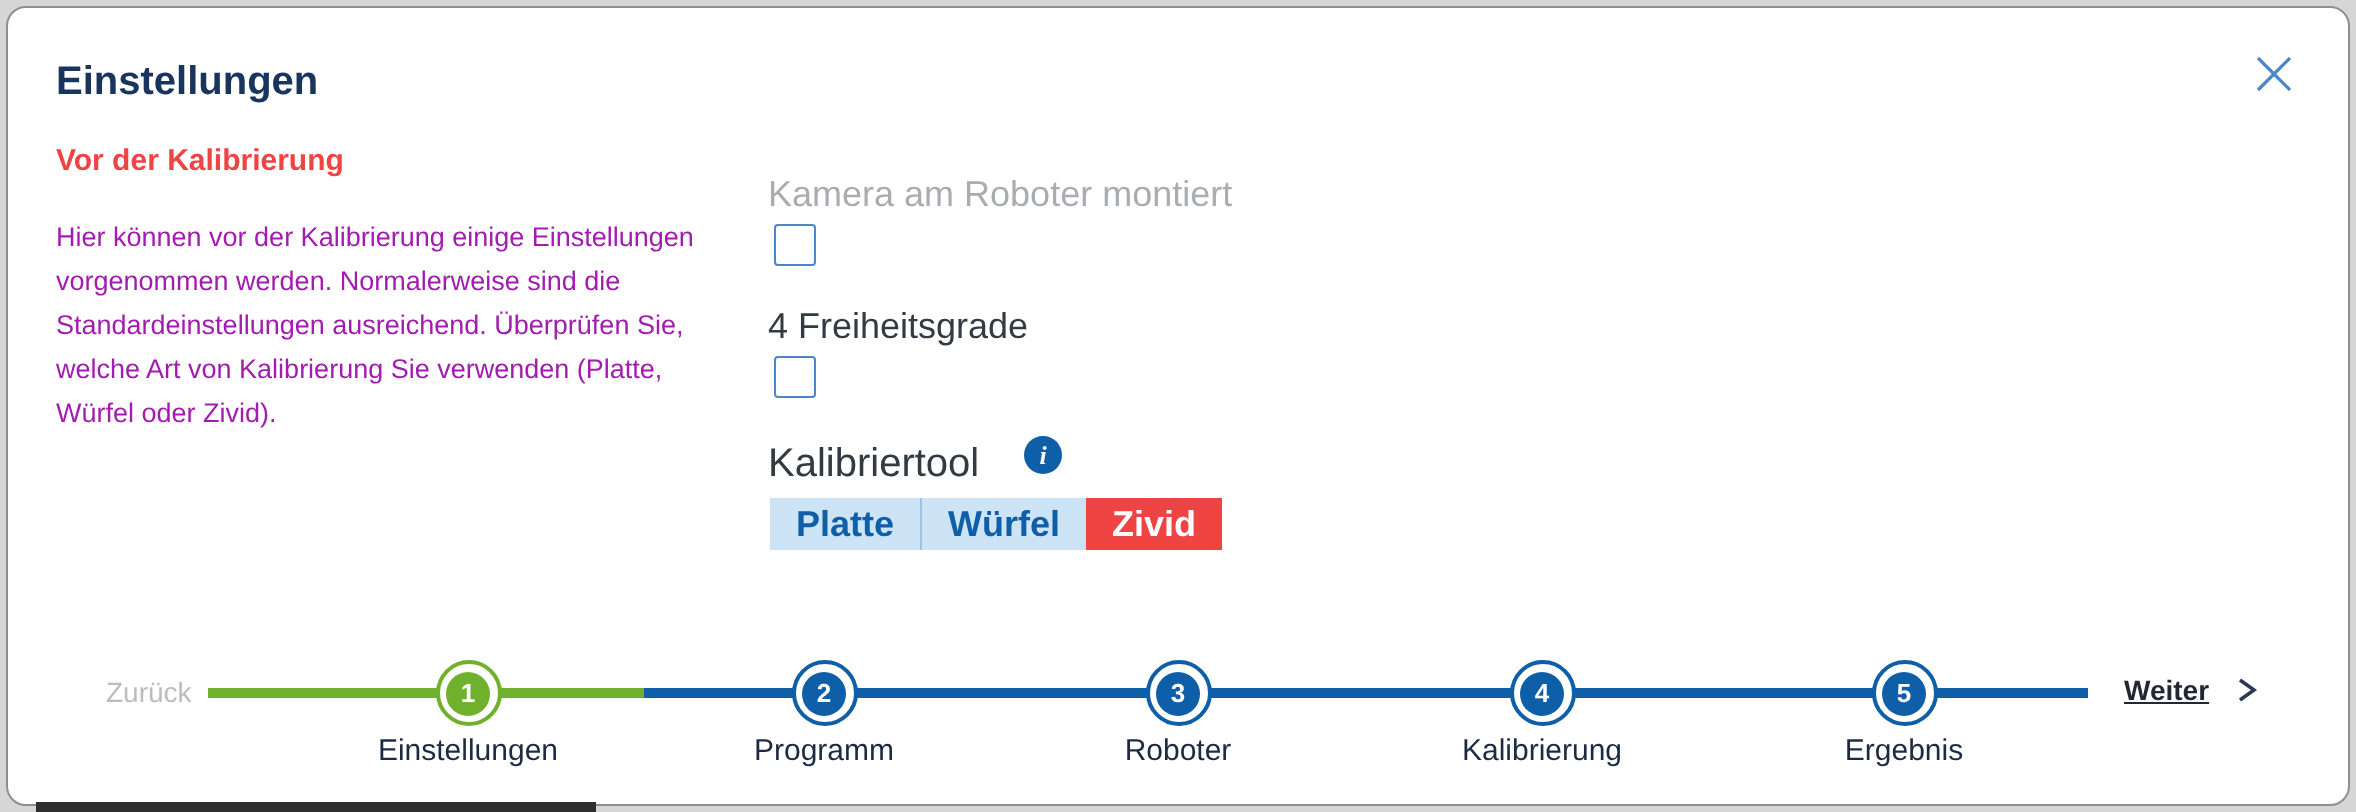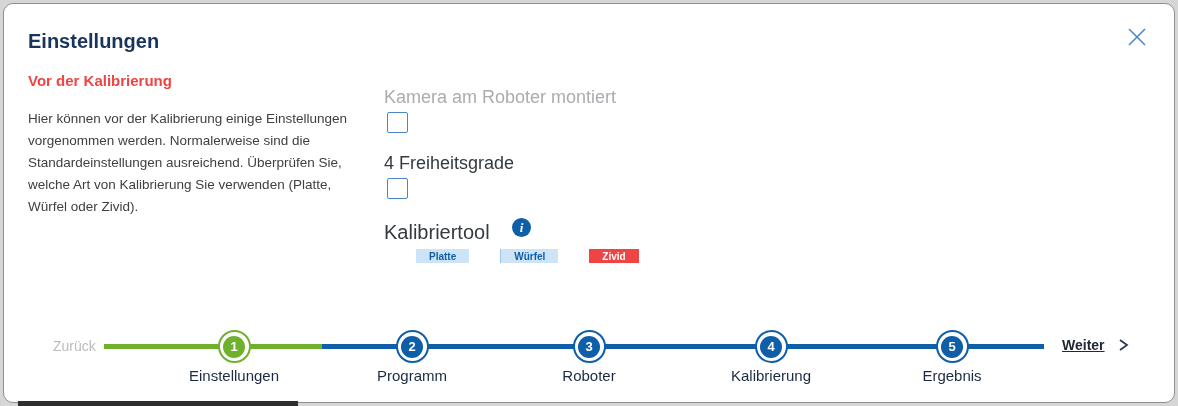--- a/index.html
+++ b/index.html
@@ -25,21 +25,21 @@
     position: absolute; right: 26px; top: 22px;
     width: 22px; height: 22px; cursor: pointer;
   }
   
   .section-heading {
     position: absolute; left: 24px; top: 68px;
     font-size: 15px; font-weight: bold; color: #ef4444;
   }
   .intro-body {
     position: absolute; left: 24px; top: 104px; width: 332px;
-    font-size: 13.5px; line-height: 22px; color: #404040;
+    font-size: 13.5px; line-height: 22px; color: #a21caf;
   }
   .field-label { font-size: 18px; color: #333a42; }
   .field-label.disabled { color: #a9acb0; }
   .lbl-camera { position: absolute; left: 380px; top: 83px; }
   .lbl-dof    { position: absolute; left: 380px; top: 149px; }
   .lbl-tool   { position: absolute; left: 380px; top: 217px; color: #333a42; font-size: 20px; }
   .checkbox {
     position: absolute; width: 21px; height: 21px;
     background: #ffffff;
     border: 1.5px solid #4a86c8;
@@ -55,26 +55,25 @@
     font-family: "Liberation Serif", serif;
     font-style: italic; font-weight: bold; font-size: 13px;
     display: flex; align-items: center; justify-content: center;
     cursor: pointer;
   }
   .segmented {
     position: absolute; left: 381px; top: 245px;
     display: flex;
   }
   .segment {
-    height: 14px; padding: 0 13px;
-    display: flex; align-items: center; justify-content: center;
-    font-size: 10px; font-weight: bold;
+    height: 26px; padding: 0 13px;
+    display: flex; align-items: center; justify-content: center;
+    font-size: 18px; font-weight: bold;
     background: #cde4f6; color: #0f5ea8;
     cursor: pointer;
-    margin-left: 31px;
   }
   .segment + .segment { border-left: 1px solid #9ec4e4; }
   .segment.selected {
     background: #ef4444; color: #ffffff; border-left: none;
   }
   
   .back-link {
     position: absolute; left: 49px; top: 334px;
     font-size: 14px; color: #bcbcbc; cursor: default;
   }

